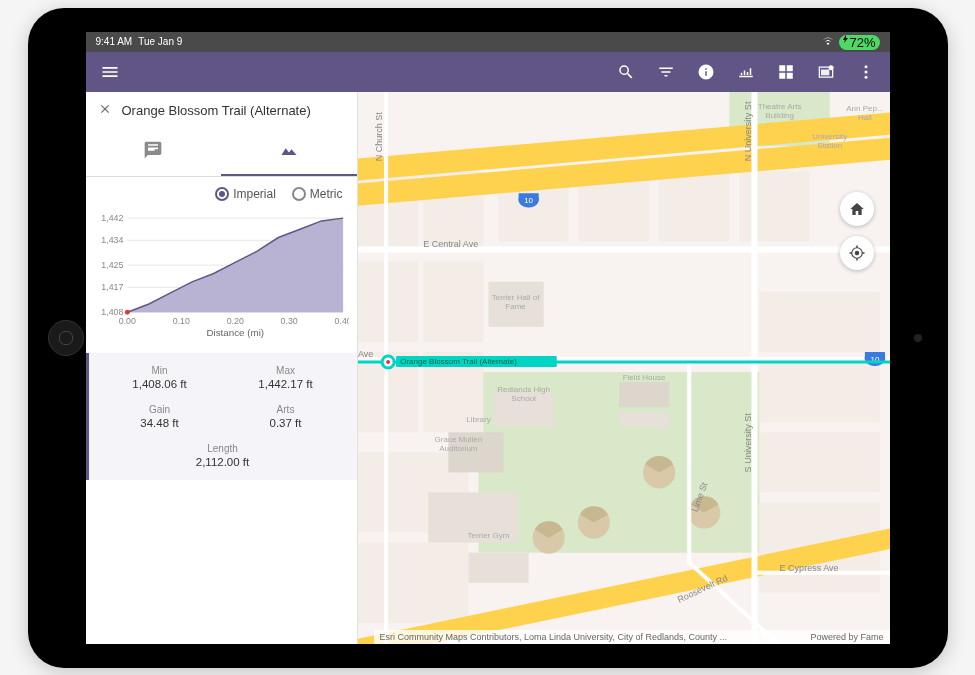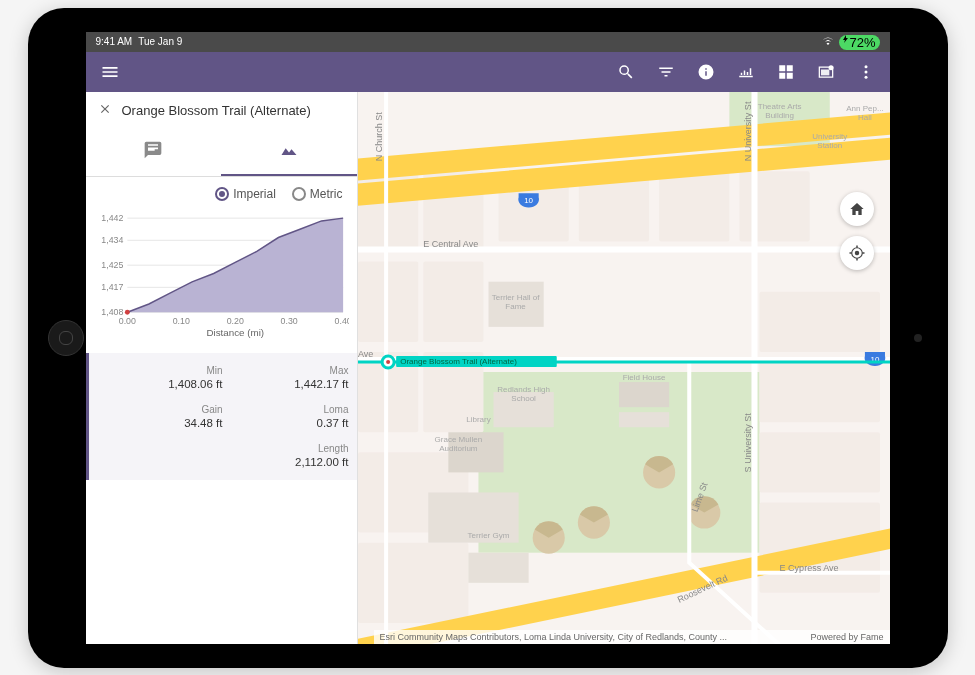--- a/index.html
+++ b/index.html
@@ -92,21 +92,21 @@
 .axis-label { font-size: 10px; fill: #666; text-anchor: middle; }
 .grid-line { stroke: #e6e6e6; stroke-width: 1; }
 .data-area { fill: #b9b3d3; }
 .data-line { stroke: #615586; stroke-width: 1.5; fill: none; }
 
 .stats-block {
   margin: 4px 0 0 0; border-left: 3px solid #615586;
   background: #f5f4f8; padding: 12px 8px;
 }
 .stats-grid { display: grid; grid-template-columns: 1fr 1fr; row-gap: 14px; }
-.stat { text-align: right; }
+.stat { text-align: center; }
 .stat-label { font-size: 10px; color: #888; margin-bottom: 2px; }
 .stat-value { font-size: 11.5px; color: #333; }
 .stat.full { grid-column: 1 / -1; }
 
 .map-area { flex: 1; position: relative; background: #f8f3f0; overflow: hidden; }
 .map-svg { width: 100%; height: 100%; }
 .map-label { font-size: 9px; fill: #888; }
 .map-label-sm { font-size: 8px; fill: #aaa; }
 .road-yellow { stroke: #ffd24d; fill: none; }
 .road-white { stroke: #fff; stroke-width: 6; fill: none; }
@@ -285,21 +285,21 @@
               </div>
             <div class="stat">
                 <div class="stat-label">Max</div>
                 <div class="stat-value">1,442.17 ft</div>
               </div>
             <div class="stat">
                 <div class="stat-label">Gain</div>
                 <div class="stat-value">34.48 ft</div>
               </div>
             <div class="stat">
-                <div class="stat-label">Loma</div>
+                <div class="stat-label">Arts</div>
                 <div class="stat-value">0.37 ft</div>
               </div>
             <div class="stat full">
                 <div class="stat-label">Length</div>
                 <div class="stat-value">2,112.00 ft</div>
               </div>
           </div>
         </div>
       </div>
 

